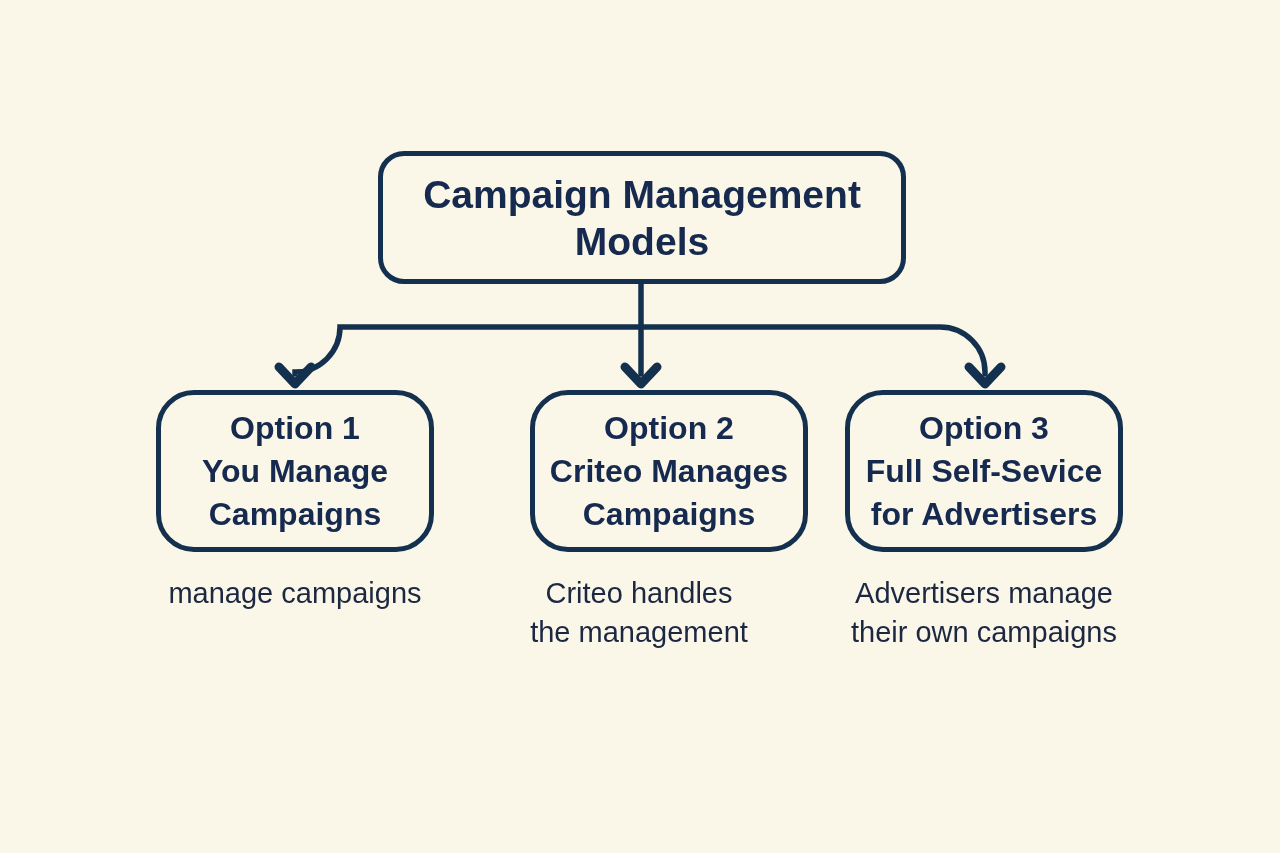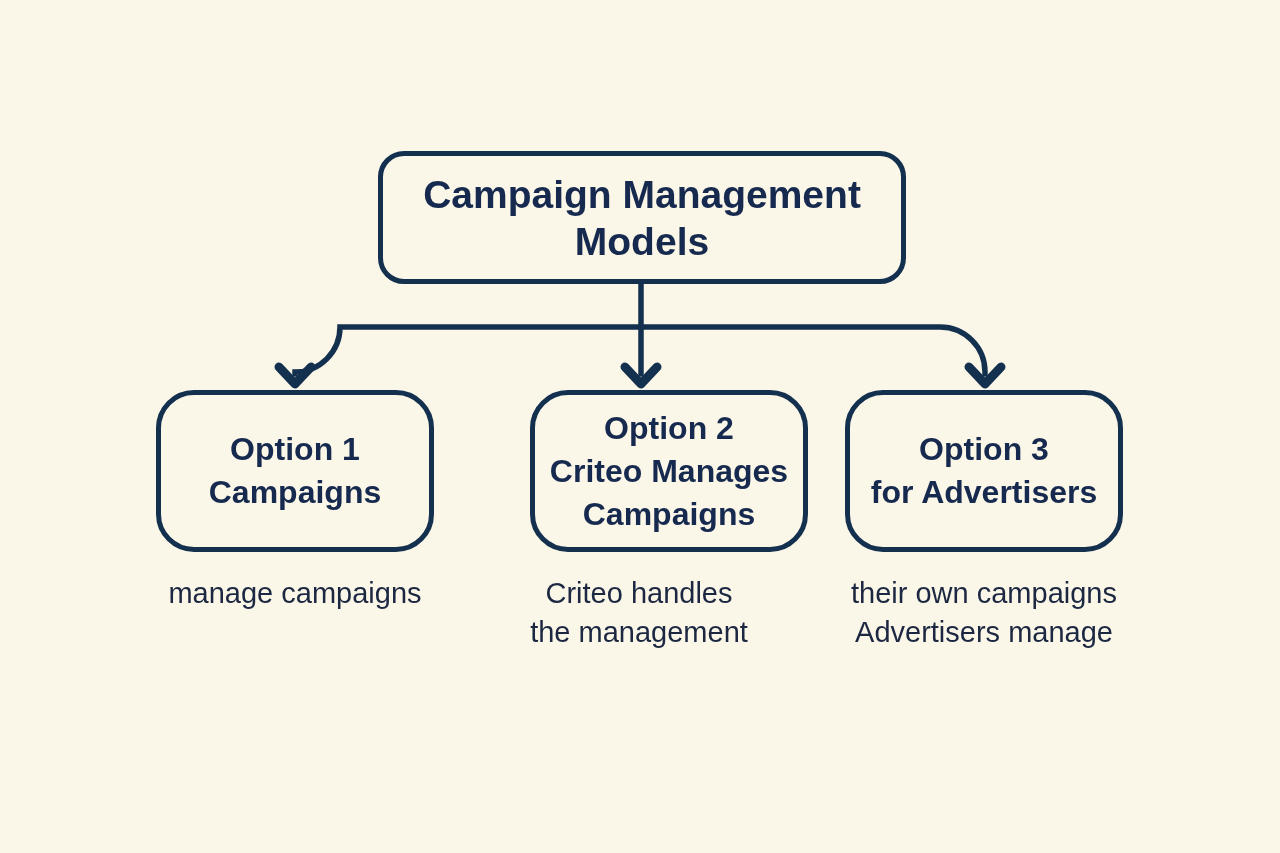--- a/index.html
+++ b/index.html
@@ -76,38 +76,40 @@
     <path d="M 969 367 L 985 384 L 1001 367" fill="none" stroke="var(--line)" stroke-width="9" stroke-linecap="round" stroke-linejoin="round"></path>
   </svg>
 
   <div class="node root-box">
     <div class="line">Campaign Management</div>
     <div class="line">Models</div>
   </div>
 
   <div class="node option-box opt-1">
     <div class="line">Option 1</div>
+    <div class="line">You Manage</div>
     <div class="line">Campaigns</div>
   </div>
   <div class="desc desc-1">
     <div class="line">manage campaigns</div>
   </div>
 
   <div class="node option-box opt-2">
     <div class="line">Option 2</div>
     <div class="line">Criteo Manages</div>
     <div class="line">Campaigns</div>
   </div>
   <div class="desc desc-2">
     <div class="line">Criteo handles</div>
     <div class="line">the management</div>
   </div>
 
   <div class="node option-box opt-3">
     <div class="line">Option 3</div>
+    <div class="line">Full Self-Sevice</div>
     <div class="line">for Advertisers</div>
   </div>
   <div class="desc desc-3">
+    <div class="line">Advertisers manage</div>
     <div class="line">their own campaigns</div>
-    <div class="line">Advertisers manage</div>
   </div>
 
 </div>
 
 </body></html>

